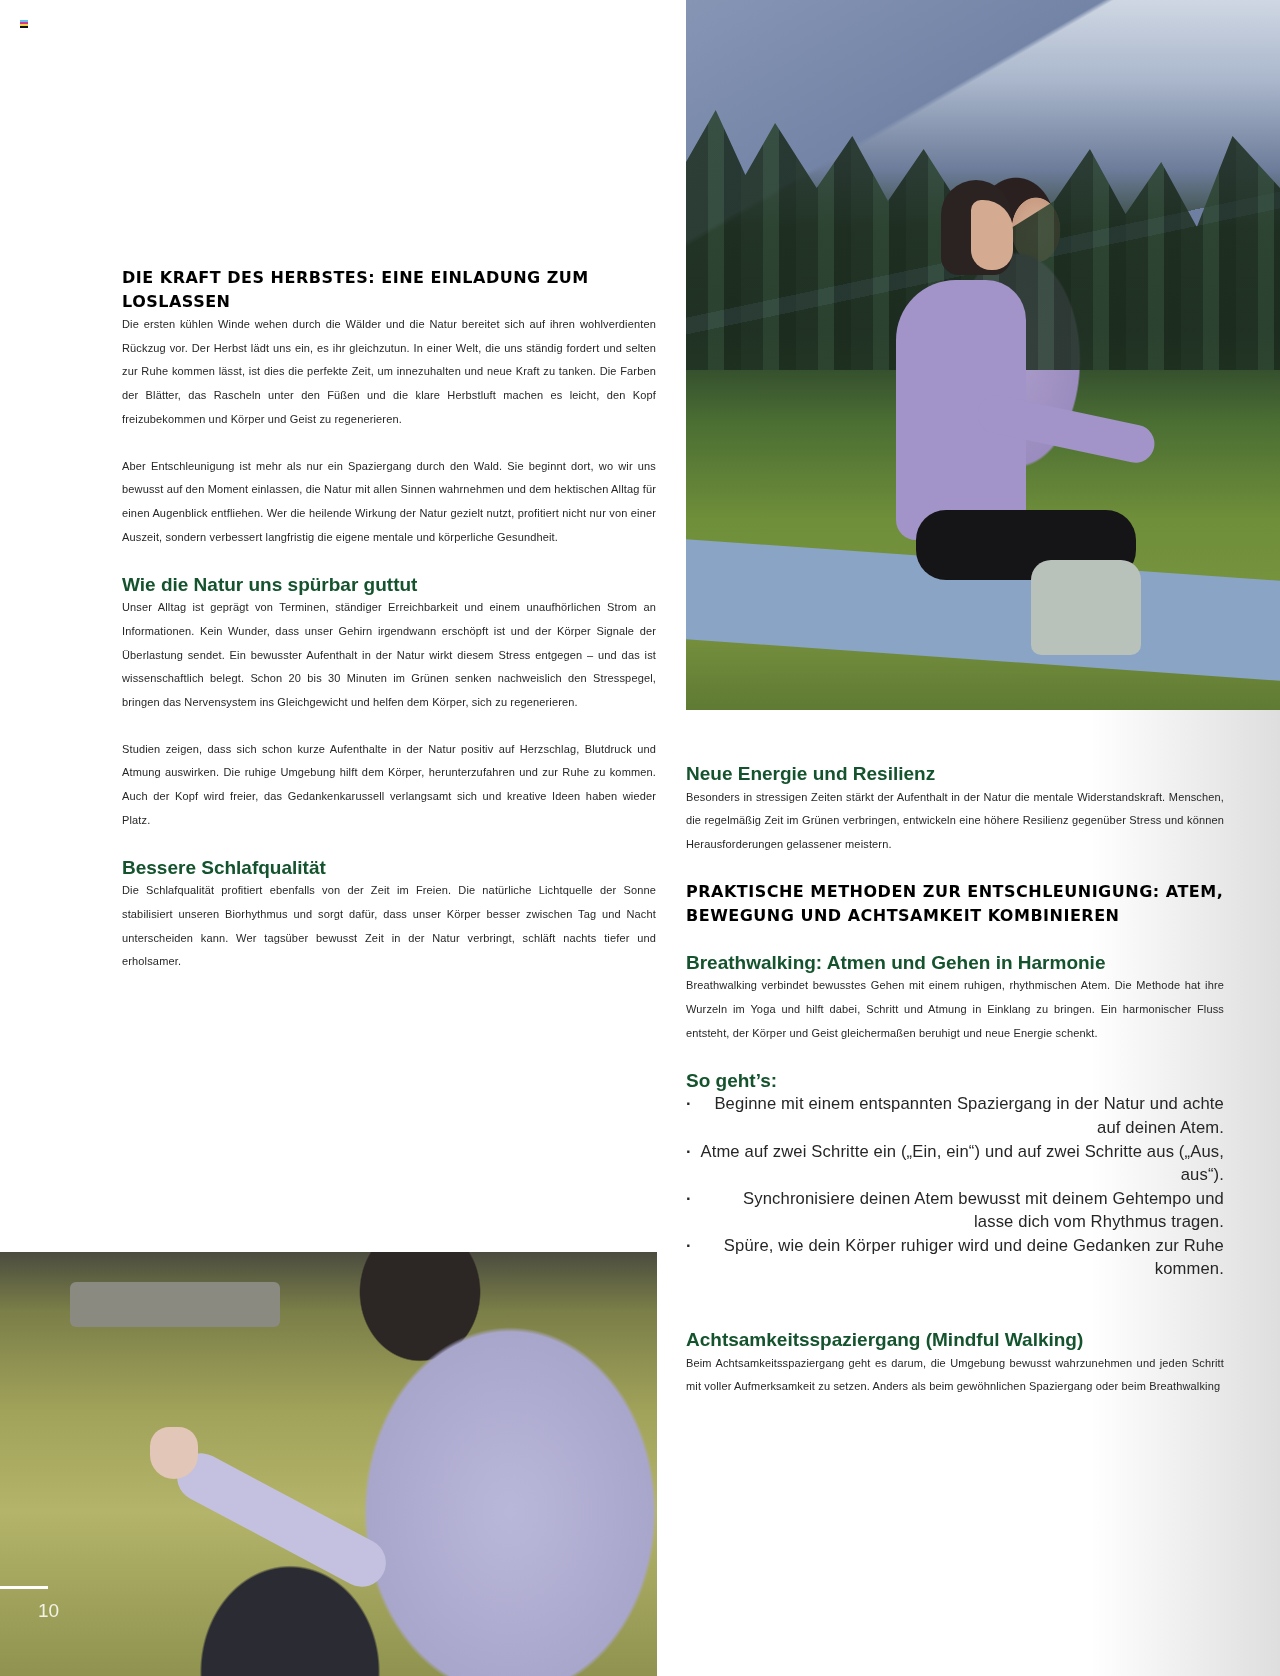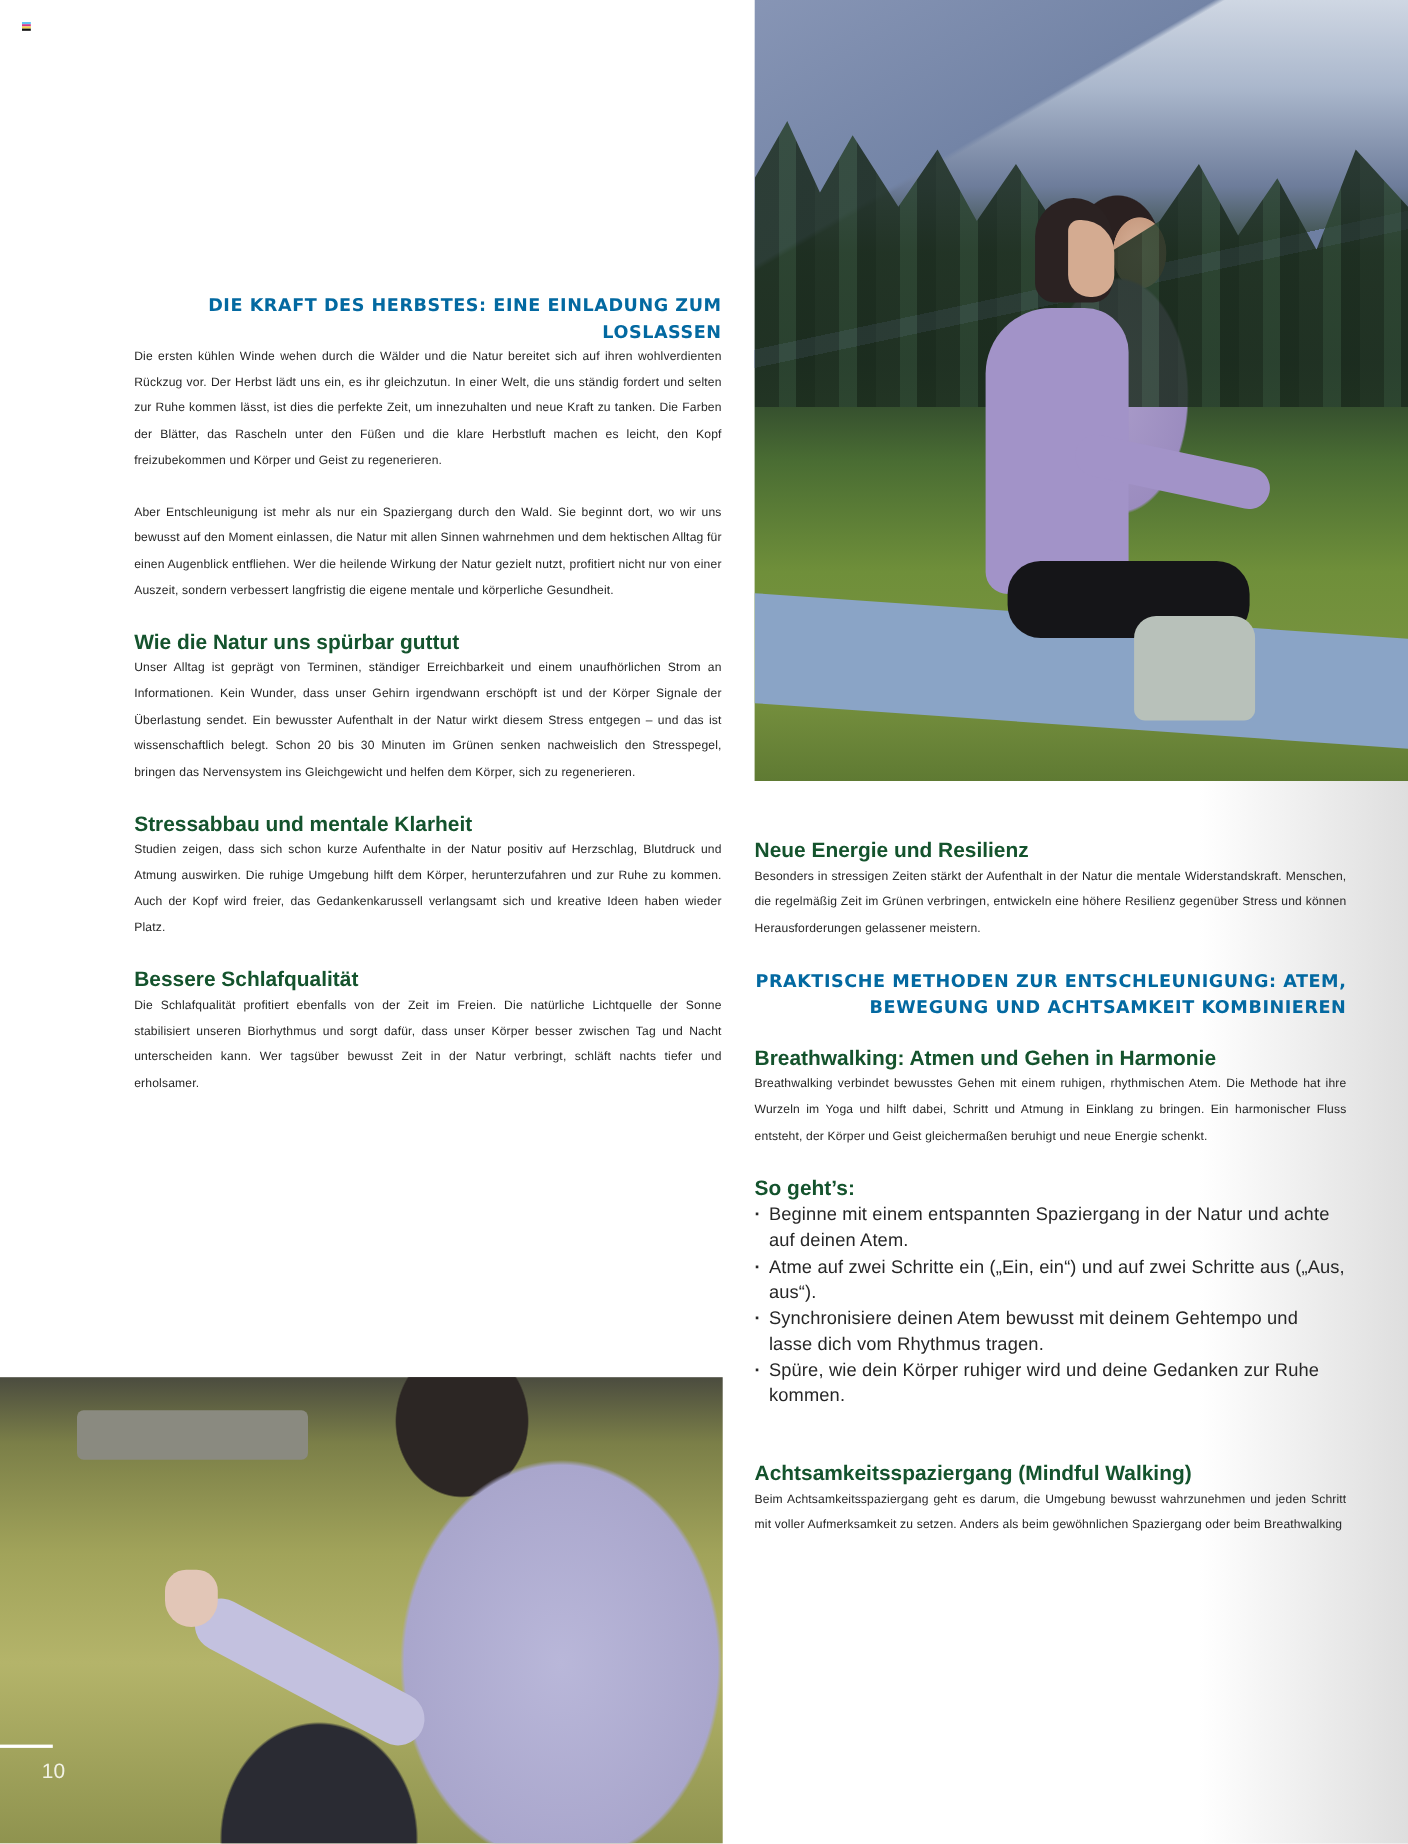--- a/index.html
+++ b/index.html
@@ -11,39 +11,38 @@
   }
   .reg-mark { position: absolute; left: 20px; top: 20px; width: 8px; display: flex; flex-direction: column; }
   .reg-mark span { display: block; height: 2px; }
 
   .col { position: absolute; }
   .col-left { left: 122px; top: 266px; width: 534px; }
   .col-right { left: 686px; top: 762px; width: 538px; }
 
   .h-orange {
     font-family: "DejaVu Sans", sans-serif; font-weight: bold;
-    text-transform: uppercase; color: #0369a1;
+    text-transform: uppercase; color: #000000;
     font-size: 16px; line-height: 23.6px; letter-spacing: 0.5px;
     margin: 0;
-    text-align: right;
   }
   .h-sub {
     font-family: "Liberation Sans", sans-serif; font-weight: bold;
     font-size: 19px; line-height: 23.6px; color: #14532d; margin: 0;
   }
   .p {
     font-family: "Liberation Sans", sans-serif;
     font-size: 11px; line-height: 23.6px; color: #262626;
     margin: 0; text-align: justify; letter-spacing: 0.15px;
   }
   .gap { height: 23.6px; }
   ul.bullets { list-style: none; margin: 0; padding: 0; }
   ul.bullets li {
     font-family: "Liberation Sans", sans-serif; font-size: 16.6px; line-height: 23.6px;
-    color: #262626; padding-left: 13px; position: relative; letter-spacing: 0.15px;
+    color: #262626; padding-left: 13px; position: relative; letter-spacing: 0.15px; text-align: right;
   }
   ul.bullets li::before { content: "·"; position: absolute; left: 0; top: 0; font-weight: bold; }
   .tip-label { font-weight: bold; color: #111; }
 
   .photo { position: absolute; overflow: hidden; }
   .photo-top {
     left: 686px; top: 0; width: 594px; height: 710px;
     background:
       radial-gradient(ellipse 90px 150px at 330px 360px, #a99bc9 0%, #9b8cbf 70%, transparent 72%),
       radial-gradient(ellipse 30px 40px at 350px 230px, #d8b39a 0%, #c89c82 80%, transparent 82%),
@@ -117,21 +116,20 @@
 
 <div class="col col-left">
   <h2 class="h-orange">DIE KRAFT DES HERBSTES: EINE EINLADUNG ZUM LOSLASSEN</h2>
   <p class="p">Die ersten kühlen Winde wehen durch die Wälder und die Natur bereitet sich auf ihren wohlverdienten Rückzug vor. Der Herbst lädt uns ein, es ihr gleichzutun. In einer Welt, die uns ständig fordert und selten zur Ruhe kommen lässt, ist dies die perfekte Zeit, um innezuhalten und neue Kraft zu tanken. Die Farben der Blätter, das Rascheln unter den Füßen und die klare Herbstluft machen es leicht, den Kopf freizubekommen und Körper und Geist zu regenerieren.</p>
   <div class="gap"></div>
   <p class="p">Aber Entschleunigung ist mehr als nur ein Spaziergang durch den Wald. Sie beginnt dort, wo wir uns bewusst auf den Moment einlassen, die Natur mit allen Sinnen wahrnehmen und dem hektischen Alltag für einen Augenblick entfliehen. Wer die heilende Wirkung der Natur gezielt nutzt, profitiert nicht nur von einer Auszeit, sondern verbessert langfristig die eigene mentale und körperliche Gesundheit.</p>
   <div class="gap"></div>
   <h3 class="h-sub">Wie die Natur uns spürbar guttut</h3>
   <p class="p">Unser Alltag ist geprägt von Terminen, ständiger Erreichbarkeit und einem unaufhörlichen Strom an Informationen. Kein Wunder, dass unser Gehirn irgendwann erschöpft ist und der Körper Signale der Überlastung sendet. Ein bewusster Aufenthalt in der Natur wirkt diesem Stress entgegen – und das ist wissenschaftlich belegt. Schon 20 bis 30 Minuten im Grünen senken nachweislich den Stresspegel, bringen das Nervensystem ins Gleichgewicht und helfen dem Körper, sich zu regenerieren.</p>
   <div class="gap"></div>
-  <h3 class="h-sub">Stressabbau und mentale Klarheit</h3>
   <p class="p">Studien zeigen, dass sich schon kurze Aufenthalte in der Natur positiv auf Herzschlag, Blutdruck und Atmung auswirken. Die ruhige Umgebung hilft dem Körper, herunterzufahren und zur Ruhe zu kommen. Auch der Kopf wird freier, das Gedankenkarussell verlangsamt sich und kreative Ideen haben wieder Platz.</p>
   <div class="gap"></div>
   <h3 class="h-sub">Bessere Schlafqualität</h3>
   <p class="p">Die Schlafqualität profitiert ebenfalls von der Zeit im Freien. Die natürliche Lichtquelle der Sonne stabilisiert unseren Biorhythmus und sorgt dafür, dass unser Körper besser zwischen Tag und Nacht unterscheiden kann. Wer tagsüber bewusst Zeit in der Natur verbringt, schläft nachts tiefer und erholsamer.</p>
 </div>
 
 <div class="col col-right">
   <h3 class="h-sub">Neue Energie und Resilienz</h3>
   <p class="p">Besonders in stressigen Zeiten stärkt der Aufenthalt in der Natur die mentale Widerstandskraft. Menschen, die regelmäßig Zeit im Grünen verbringen, entwickeln eine höhere Resilienz gegenüber Stress und können Herausforderungen gelassener meistern.</p>
   <div class="gap"></div>

